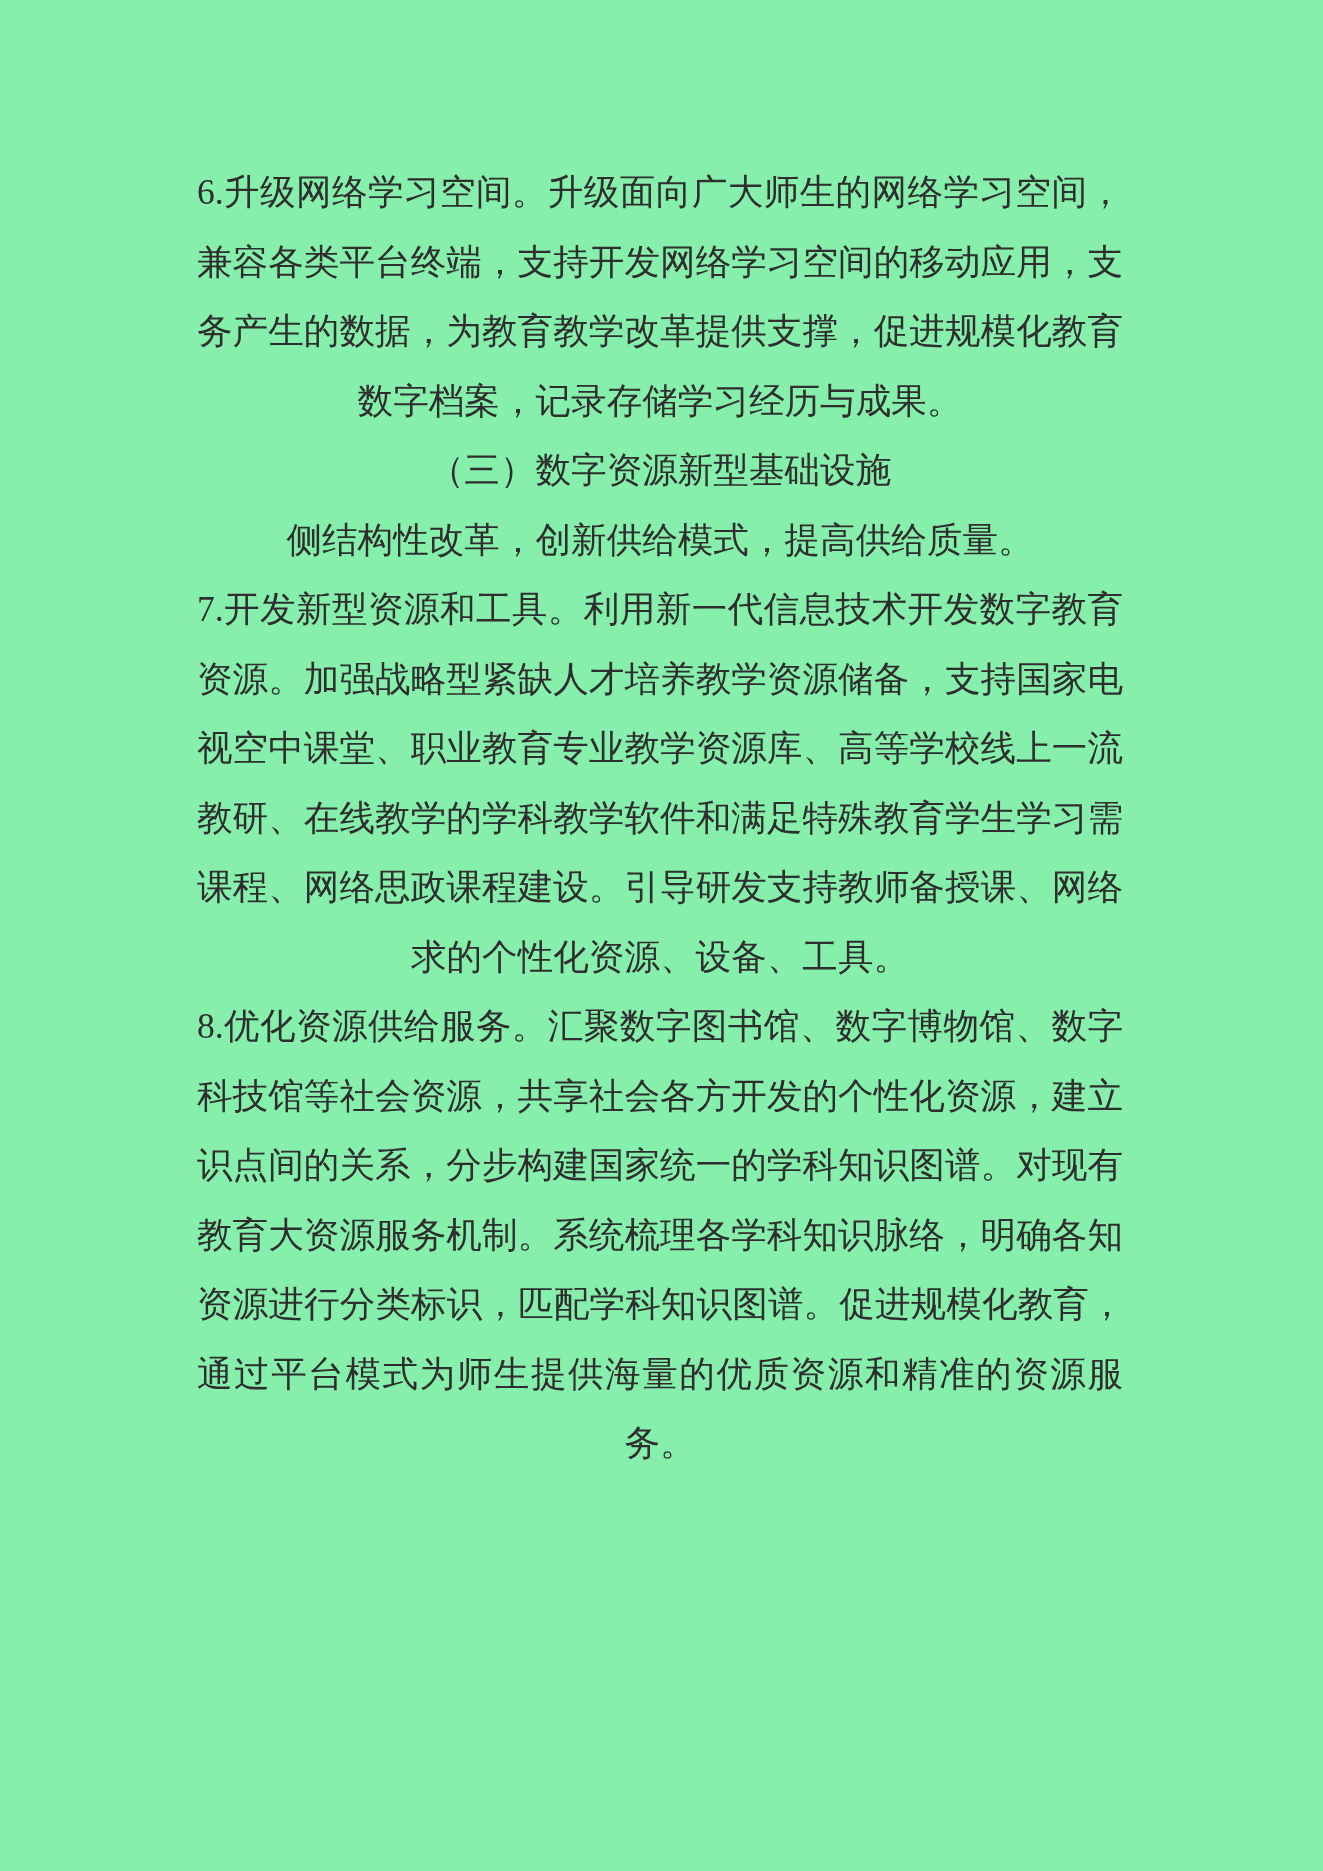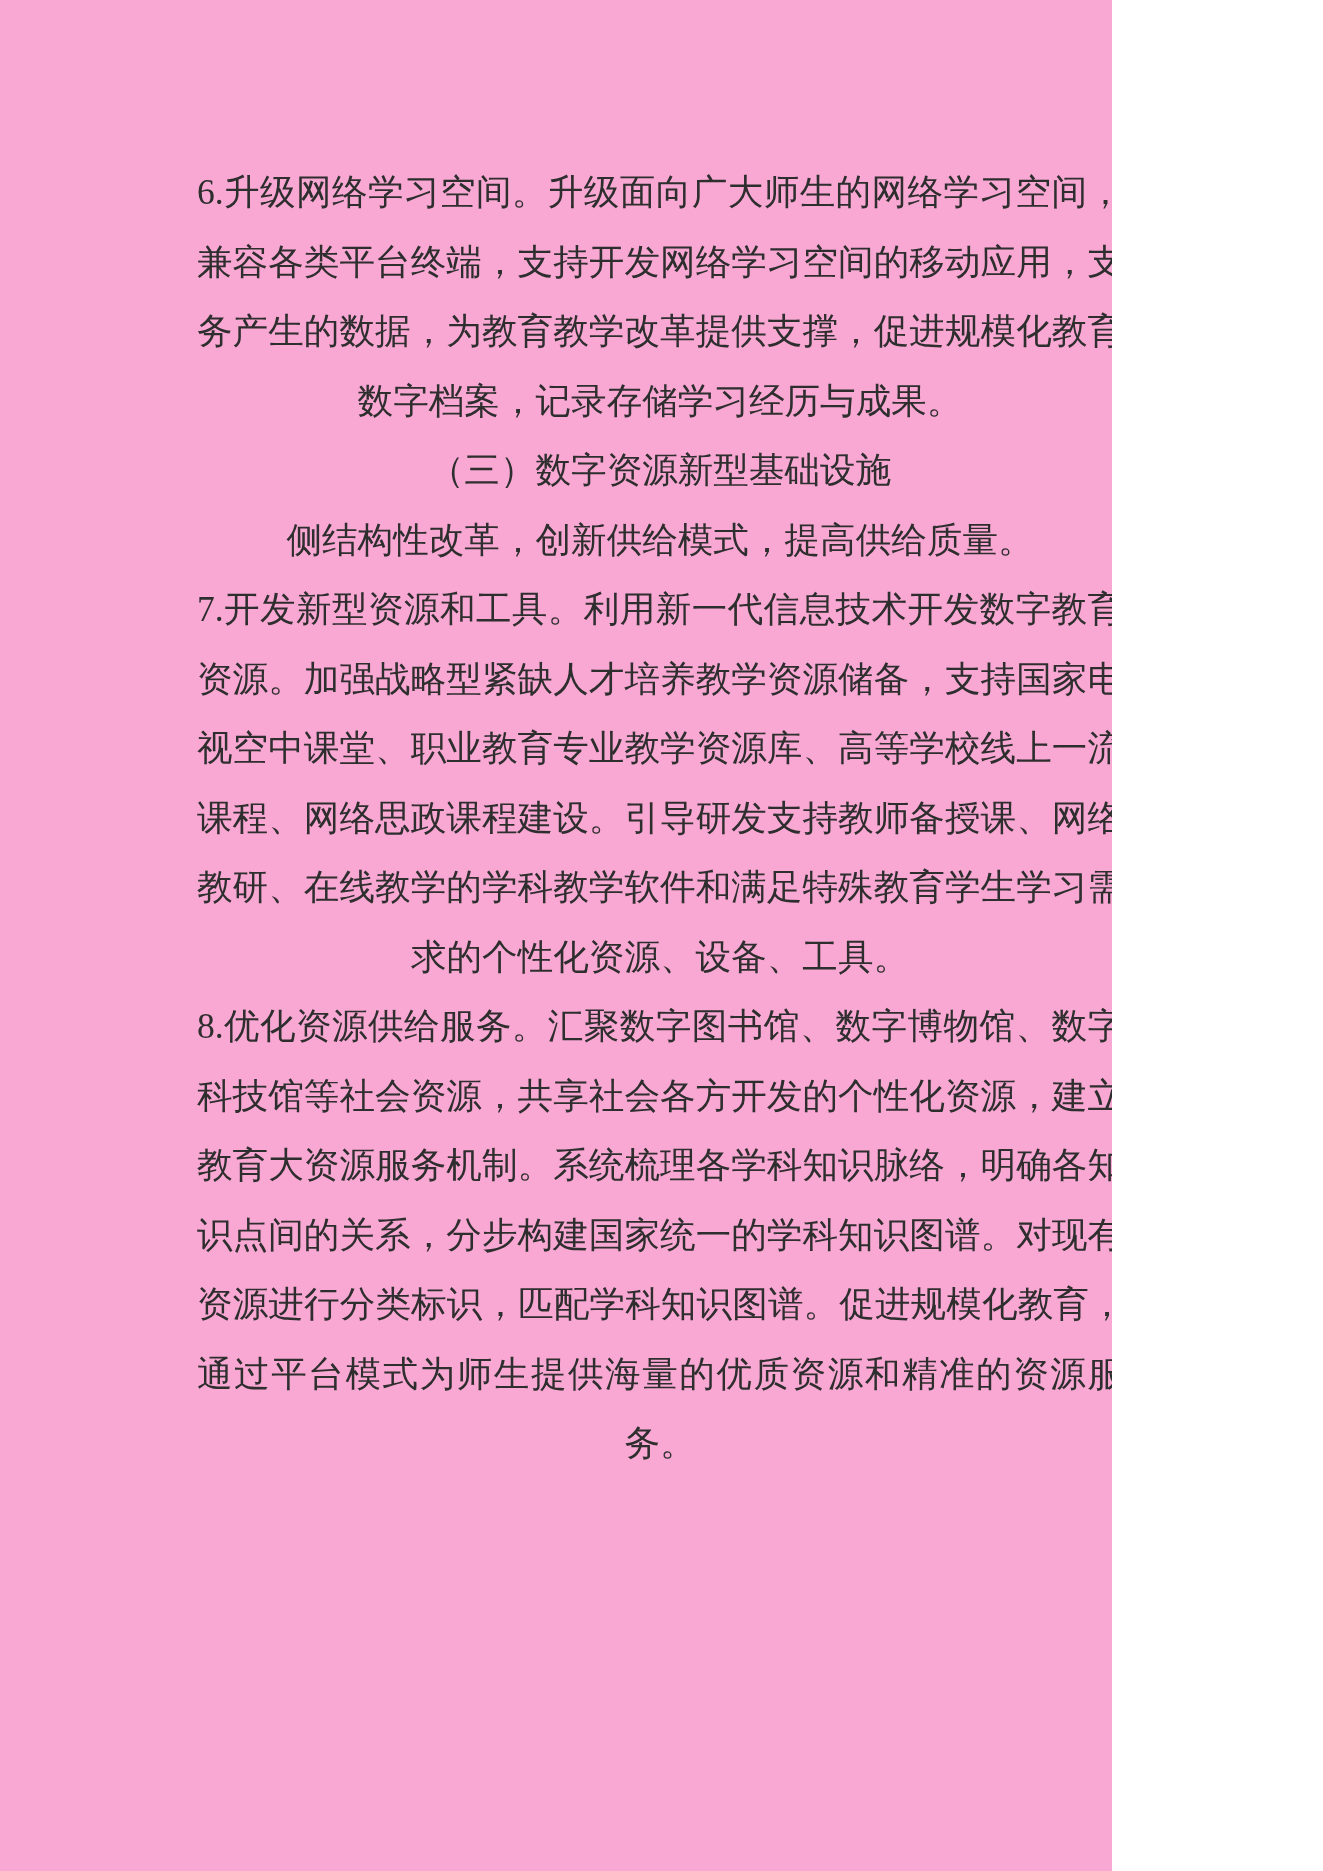--- a/index.html
+++ b/index.html
@@ -2,23 +2,23 @@
 <html><head>
 <meta charset="utf-8">
 <style>
   html, body {
     margin: 0;
     padding: 0;
     background: #ffffff;
   }
   .page {
     position: relative;
-    width: 1112px;
+    width: 1323px;
     height: 1871px;
-    background: #f9a8d4;
+    background: #86efac;
     overflow: hidden;
   }
   .text-block {
     position: absolute;
     left: 197px;
     top: 158px;
     width: 926px;
     font-family: "Liberation Serif", "DejaVu Serif", serif;
     font-size: 35.6px;
     line-height: 69.5px;
@@ -48,24 +48,24 @@
   <div class="text-block" id="body-block">
       <div class="line fill">6.升级网络学习空间。升级面向广大师生的网络学习空间，</div>
       <div class="line fill">兼容各类平台终端，支持开发网络学习空间的移动应用，支</div>
       <div class="line fill">务产生的数据，为教育教学改革提供支撑，促进规模化教育</div>
       <div class="line">数字档案，记录存储学习经历与成果。</div>
       <div class="line">（三）数字资源新型基础设施</div>
       <div class="line">侧结构性改革，创新供给模式，提高供给质量。</div>
       <div class="line fill">7.开发新型资源和工具。利用新一代信息技术开发数字教育</div>
       <div class="line fill">资源。加强战略型紧缺人才培养教学资源储备，支持国家电</div>
       <div class="line fill">视空中课堂、职业教育专业教学资源库、高等学校线上一流</div>
+      <div class="line fill">教研、在线教学的学科教学软件和满足特殊教育学生学习需</div>
       <div class="line fill">课程、网络思政课程建设。引导研发支持教师备授课、网络</div>
-      <div class="line fill">教研、在线教学的学科教学软件和满足特殊教育学生学习需</div>
       <div class="line">求的个性化资源、设备、工具。</div>
       <div class="line fill">8.优化资源供给服务。汇聚数字图书馆、数字博物馆、数字</div>
       <div class="line fill">科技馆等社会资源，共享社会各方开发的个性化资源，建立</div>
+      <div class="line fill">识点间的关系，分步构建国家统一的学科知识图谱。对现有</div>
       <div class="line fill">教育大资源服务机制。系统梳理各学科知识脉络，明确各知</div>
-      <div class="line fill">识点间的关系，分步构建国家统一的学科知识图谱。对现有</div>
       <div class="line fill tight">资源进行分类标识，匹配学科知识图谱。促进规模化教育，</div>
       <div class="line fill">通过平台模式为师生提供海量的优质资源和精准的资源服</div>
       <div class="line">务。</div>
     </div>
 </div>
 
 </body></html>

